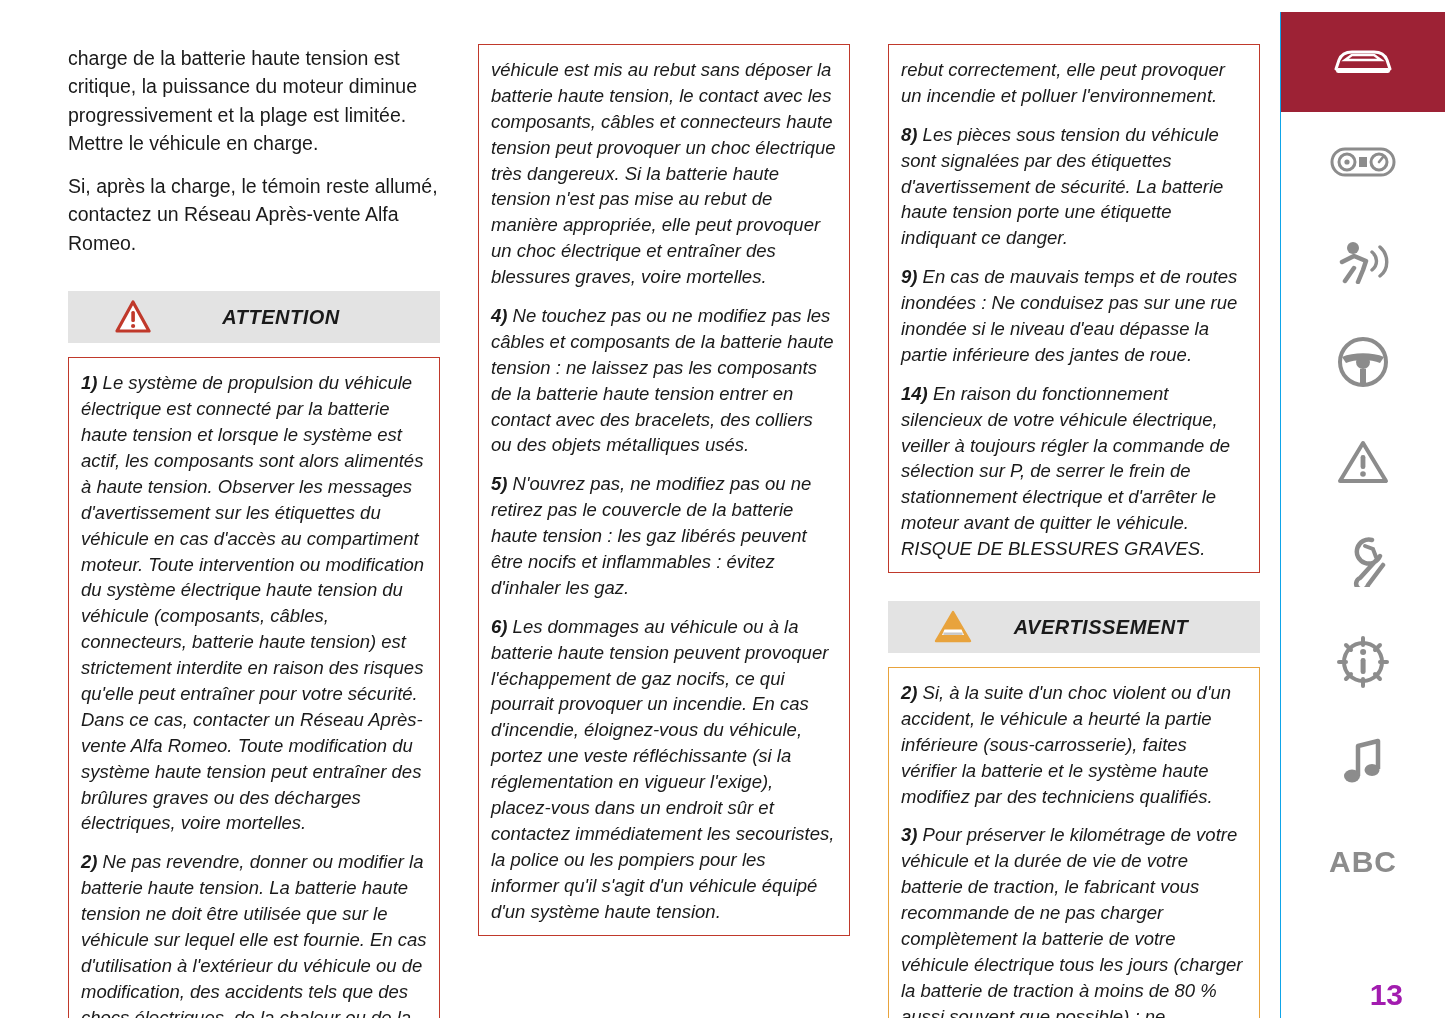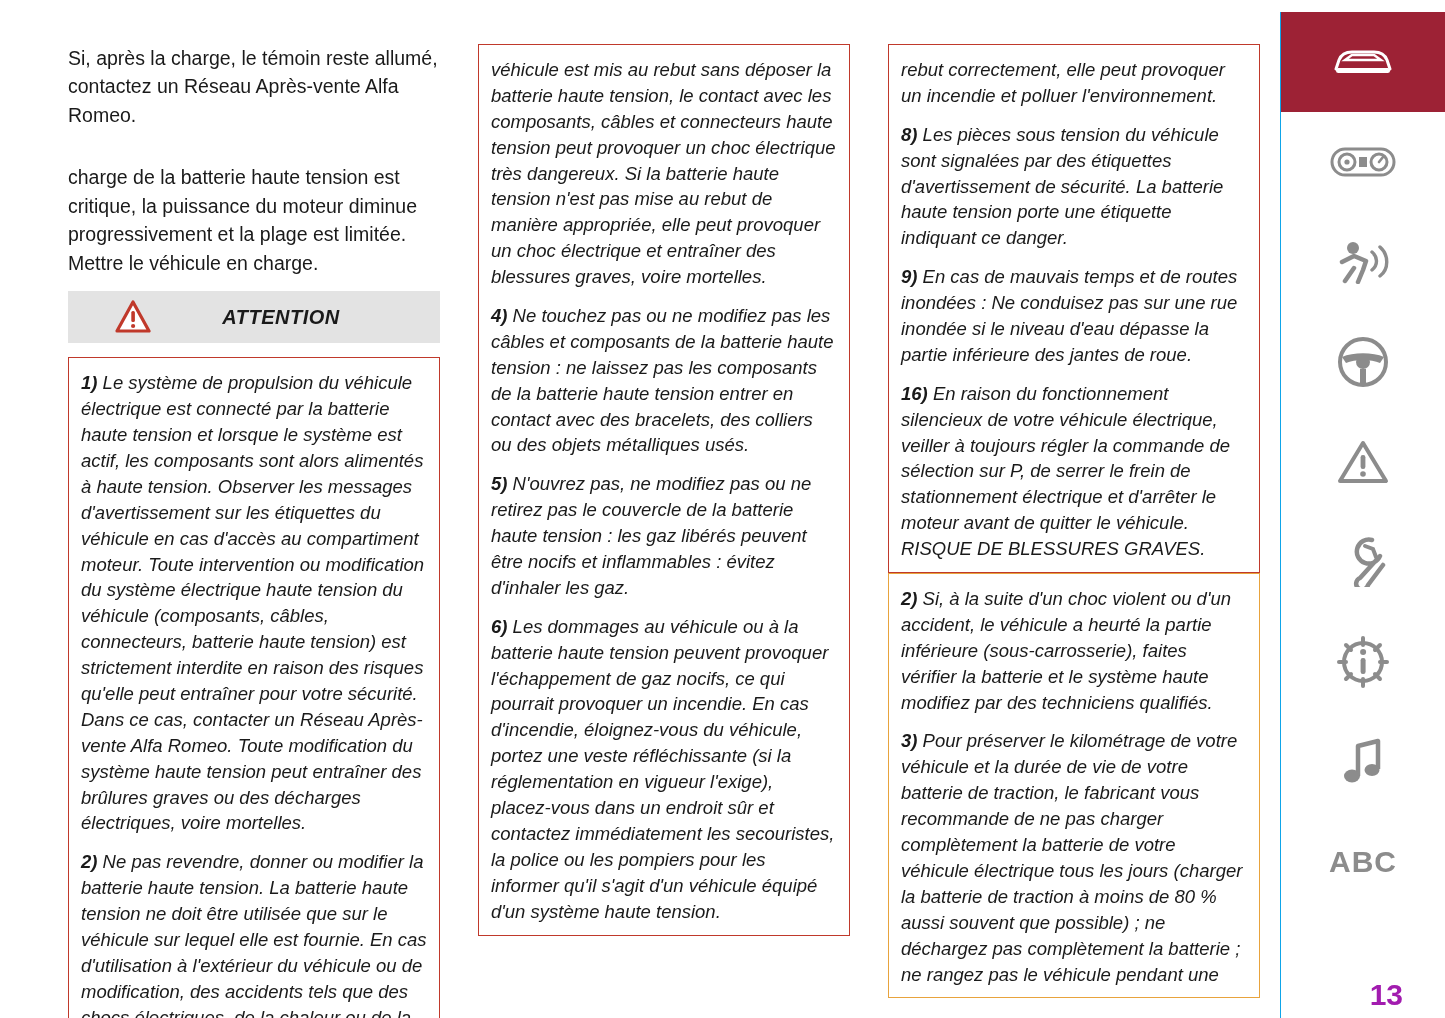--- a/index.html
+++ b/index.html
@@ -127,22 +127,22 @@
   .notebox p { margin-bottom: 13px; }
   .notebox p:last-child { margin-bottom: 6px; }
 </style>
 </head>
 <body>
 
 <div id="page">
 
   <div class="col" id="col1">
 
+    <p class="body-text">charge de la batterie haute tension est critique, la puissance du moteur diminue progressivement et la plage est limitée. Mettre le véhicule en charge.</p>
     <p class="body-text" style="margin-bottom:34px;">Si, après la charge, le témoin reste allumé, contactez un Réseau Après-vente Alfa Romeo.</p>
-    <p class="body-text">charge de la batterie haute tension est critique, la puissance du moteur diminue progressivement et la plage est limitée. Mettre le véhicule en charge.</p>
 
     <div class="banner">
       <span class="icon-cell">
         <svg width="36" height="34" viewBox="0 0 36 34" aria-hidden="true">
           <polygon points="18,2 34,31 2,31" fill="#ffffff" stroke="#c0392b" stroke-width="3.2" stroke-linejoin="round"></polygon>
           <rect x="16.3" y="11" width="3.6" height="11" rx="1.6" fill="#c0392b"></rect>
           <circle cx="18.1" cy="26" r="2.1" fill="#c0392b"></circle>
         </svg>
       </span>
       <span class="banner-label">ATTENTION</span>
@@ -189,25 +189,35 @@
       </p>
       <p class="italic-text">
         <b class="num">8)</b>
         <span>Les pièces sous tension du véhicule sont signalées par des étiquettes d'avertissement de sécurité. La batterie haute tension porte une étiquette indiquant ce danger.</span>
       </p>
       <p class="italic-text">
         <b class="num">9)</b>
         <span>En cas de mauvais temps et de routes inondées : Ne conduisez pas sur une rue inondée si le niveau d'eau dépasse la partie inférieure des jantes de roue.</span>
       </p>
       <p class="italic-text">
-        <b class="num">16)</b>
+        <b class="num">14)</b>
         <span>En raison du fonctionnement silencieux de votre véhicule électrique, veiller à toujours régler la commande de sélection sur P, de serrer le frein de stationnement électrique et d'arrêter le moteur avant de quitter le véhicule. RISQUE DE BLESSURES GRAVES.</span>
       </p>
     </div>
 
+    <div class="banner" style="margin-top:28px;">
+      <span class="icon-cell">
+        <svg width="38" height="34" viewBox="0 0 38 34" aria-hidden="true">
+          <polygon points="19,2 36,31 2,31" fill="#e8a33d" stroke="#e8a33d" stroke-width="2.4" stroke-linejoin="round"></polygon>
+          <path d="M8 25 L10.5 19.5 L27.5 19.5 L30 25 Z" fill="#ffffff"></path>
+          <rect x="9.5" y="22.5" width="19" height="2.4" fill="#1a1a1a" opacity="0.25"></rect>
+        </svg>
+      </span>
+      <span class="banner-label">AVERTISSEMENT</span>
+    </div>
 
     <div class="notebox amber">
       <p class="italic-text">
         <b class="num">2)</b>
         <span>Si, à la suite d'un choc violent ou d'un accident, le véhicule a heurté la partie inférieure (sous-carrosserie), faites vérifier la batterie et le système haute modifiez par des techniciens qualifiés.</span>
       </p>
       <p class="italic-text">
         <b class="num">3)</b>
         <span>Pour préserver le kilométrage de votre véhicule et la durée de vie de votre batterie de traction, le fabricant vous recommande de ne pas charger complètement la batterie de votre véhicule électrique tous les jours (charger la batterie de traction à moins de 80 % aussi souvent que possible) ; ne déchargez pas complètement la batterie ; ne rangez pas le véhicule pendant une</span>
       </p>

